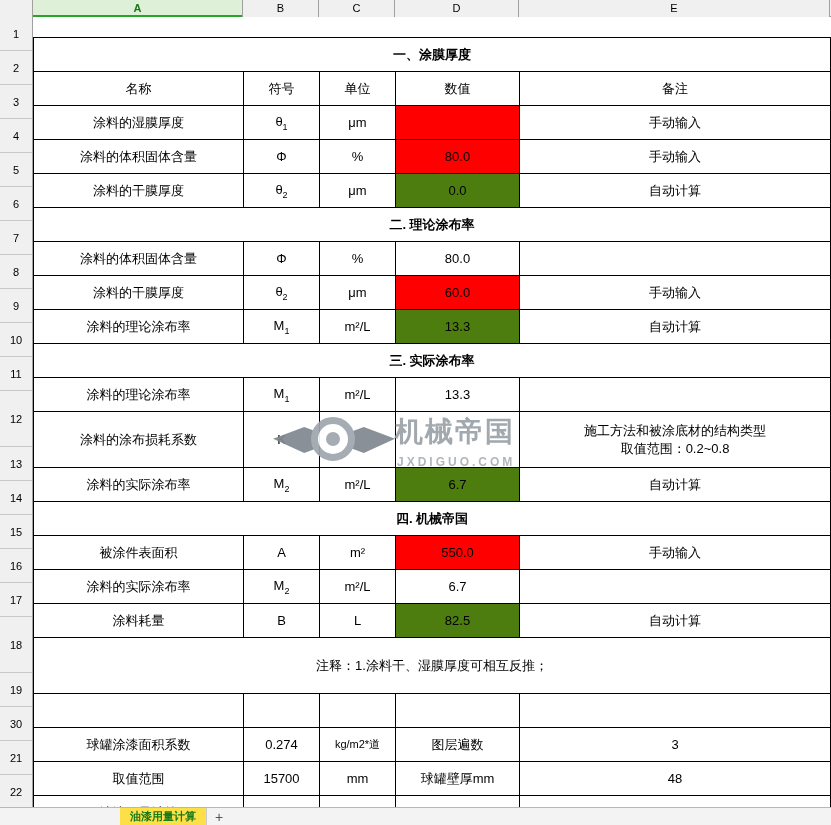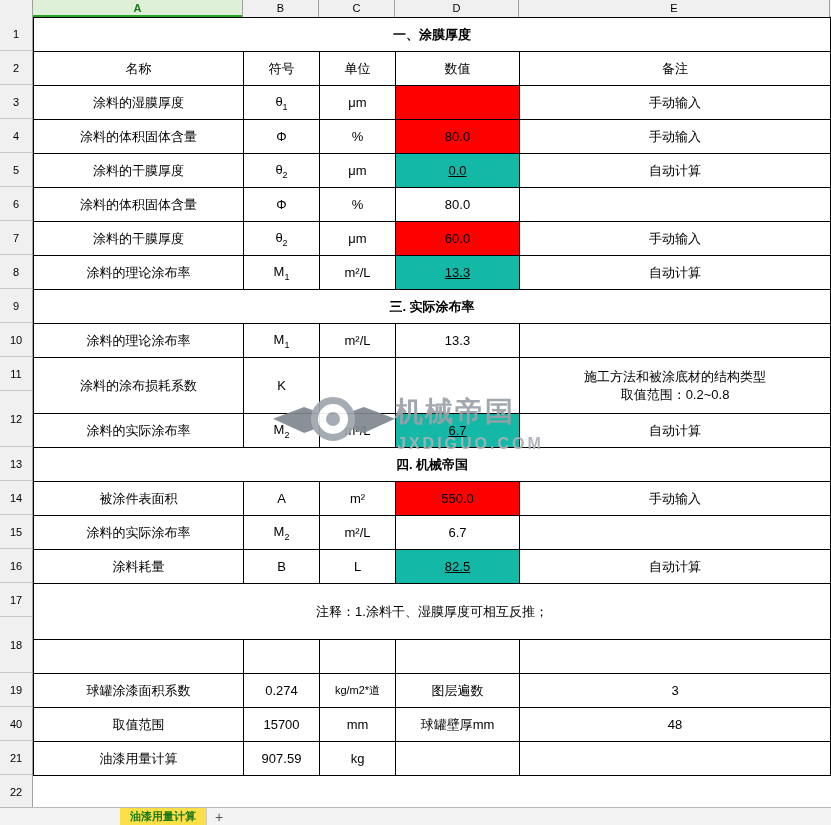--- a/index.html
+++ b/index.html
@@ -72,20 +72,21 @@
     display: flex;
     align-items: center;
     justify-content: center;
     background: #f0f0f0;
   }
 
   .sheet {
     position: relative;
     flex: 1 1 auto;
     background: #ffffff;
+    margin-top: 20px;
   }
   table.sheet-table {
     border-collapse: collapse;
     table-layout: fixed;
     width: 797px;
   }
   table.sheet-table td {
     border: 1px solid #000000;
     font-size: 13px;
     color: #000;
@@ -102,21 +103,21 @@
   .w-b { width: 76px; }
   .w-c { width: 76px; }
   .w-d { width: 124px; }
   .w-e { width: 311px; }
 
   .section-title {
     font-weight: bold;
     font-size: 14px;
   }
   .red { background: #ff0000; }
-  .yellow { background: #14b8a6; text-decoration: underline; }
+  .yellow { background: #4d7c0f; }
   .sub { font-size: 9px; vertical-align: sub; }
 
   .note-cell { font-size: 13px; }
   .wrap2 {
     white-space: normal;
     line-height: 1.35;
     font-size: 13px;
   }
 
   
@@ -167,21 +168,21 @@
     left: 100px; top: -2px;
     font-size: 28px;
     font-weight: bold;
     color: #9aa1a8;
     letter-spacing: 2px;
     font-family: "DejaVu Sans", sans-serif;
   }
   .wm-sub {
     position: absolute;
     left: 102px; top: 40px;
-    font-size: 16px;
+    font-size: 12px;
     font-weight: bold;
     color: #aab0b6;
     letter-spacing: 3px;
     font-family: "Liberation Sans", sans-serif;
   }
 
   
   .tabbar {
     position: absolute;
     left: 0; bottom: 0;
@@ -244,21 +245,21 @@
       <div class="rowhead">10</div>
       <div class="rowhead">11</div>
       <div class="rowhead" style="height:56px">12</div>
       <div class="rowhead">13</div>
       <div class="rowhead">14</div>
       <div class="rowhead">15</div>
       <div class="rowhead">16</div>
       <div class="rowhead">17</div>
       <div class="rowhead" style="height:56px">18</div>
       <div class="rowhead">19</div>
-      <div class="rowhead">40</div>
+      <div class="rowhead">30</div>
       <div class="rowhead">21</div>
       <div class="rowhead">22</div>
     </div>
 
     <div class="sheet">
       <table class="sheet-table">
         <colgroup>
           <col class="w-a">
             <col class="w-b">
             <col class="w-c">
@@ -296,20 +297,23 @@
         </tr>
 
         <tr>
           <td>涂料的干膜厚度</td>
           <td><span>θ</span><span class="sub">2</span></td>
           <td>μm</td>
           <td class="yellow">0.0</td>
           <td>自动计算</td>
         </tr>
 
+        <tr>
+          <td class="section-title" colspan="5">二. 理论涂布率</td>
+        </tr>
 
         <tr>
           <td>涂料的体积固体含量</td>
           <td>Φ</td>
           <td>%</td>
           <td>80.0</td>
           <td></td>
         </tr>
 
         <tr>

